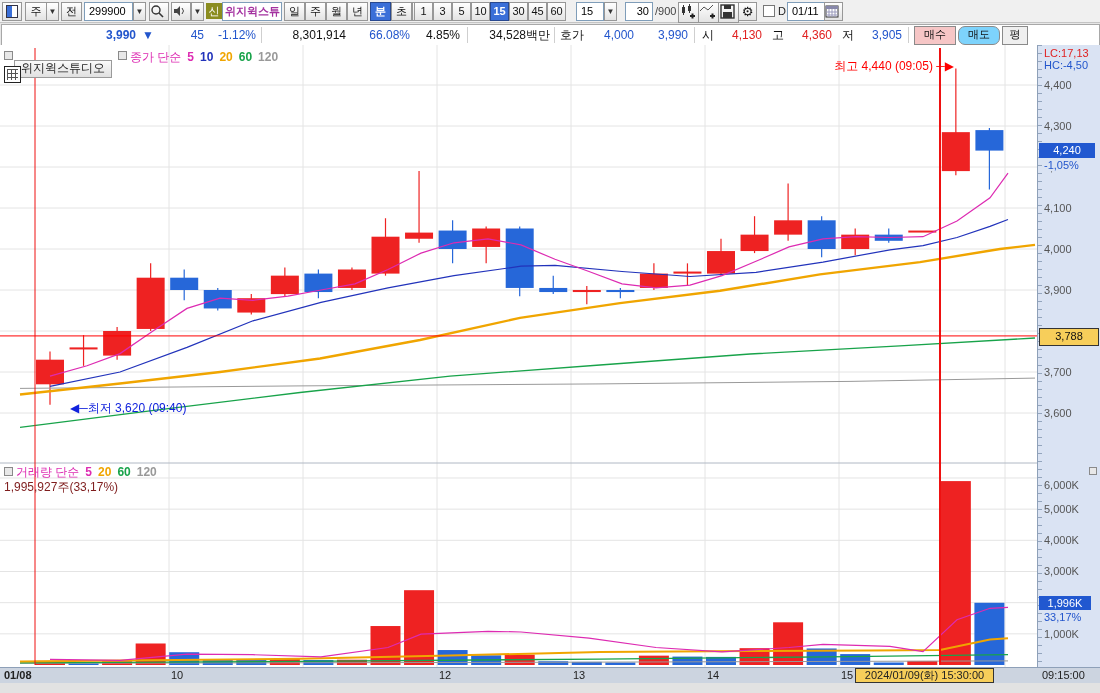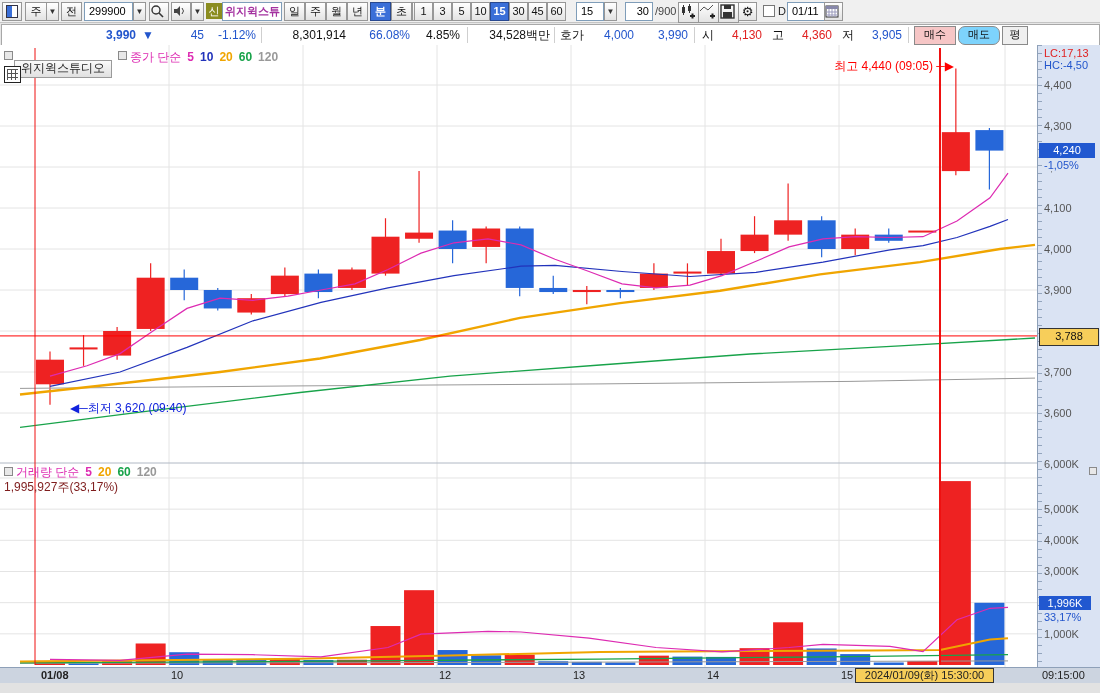--- a/index.html
+++ b/index.html
@@ -315,37 +315,37 @@
         <div class="rlabel" style="top: 34px;">4,400</div>
         <div class="rlabel" style="top: 75px;">4,300</div>
         <div class="rlabel" style="top: 116px;">4,200</div>
         <div class="rlabel" style="top: 157px;">4,100</div>
         <div class="rlabel" style="top: 198px;">4,000</div>
         <div class="rlabel" style="top: 239px;">3,900</div>
         <div class="rlabel" style="top: 321px;">3,700</div>
         <div class="rlabel" style="top: 362px;">3,600</div>
       </div>
     <div id="volume-axis-labels">
-        <div class="rlabel" style="top: 413px;">6,000K</div>
+        <div class="rlabel" style="top: 434px;">6,000K</div>
         <div class="rlabel" style="top: 458.15px;">5,000K</div>
         <div class="rlabel" style="top: 489.32px;">4,000K</div>
         <div class="rlabel" style="top: 520.49px;">3,000K</div>
         <div class="rlabel" style="top: 582.83px;">1,000K</div>
       </div>
     <div class="badge" style="left:1px;top:98px;width:56px;height:15px;background:#2158d0;color:#fff;">4,240</div>
     <div class="rlabel" style="top:114px;color:#2255cc;background:#dae3f3;">-1,05%</div>
     <div class="badge" style="left:1px;top:283px;width:58px;height:16px;background:#f7ce5a;border:1px solid #333;color:#111;">3,788</div>
     <div class="badge" style="left:1px;top:551px;width:52px;height:14px;background:#2158d0;color:#fff;">1,996K</div>
     <div class="rlabel" style="top:566px;color:#2255cc;background:#dae3f3;">33,17%</div>
     <div class="abs" style="left:51px;top:422px;width:8px;height:8px;border:1px solid #8a8a8a;background:#e8e8e8;"></div>
   </div>
 
   <div class="abs taxis">
     <div id="time-labels">
-        <div class="tlab" style="left: 4px; font-weight: bold; margin-left: 37px;">01/08</div>
+        <div class="tlab" style="left: 4px; font-weight: bold;">01/08</div>
         <div class="tlab" style="left: 171px;">10</div>
         <div class="tlab" style="left: 305px; margin-top: 48px;">11</div>
         <div class="tlab" style="left: 439px;">12</div>
         <div class="tlab" style="left: 573px;">13</div>
         <div class="tlab" style="left: 707px;">14</div>
         <div class="tlab" style="left: 841px;">15</div>
       </div>
     <div class="tlab" style="left:855px;top:0px;width:137px;background:#f7ce5a;border:1px solid #333;text-align:center;height:13px;line-height:13px;">2024/01/09(화) 15:30:00</div>
     <div class="tlab" style="left:1042px;">09:15:00</div>
   </div>

